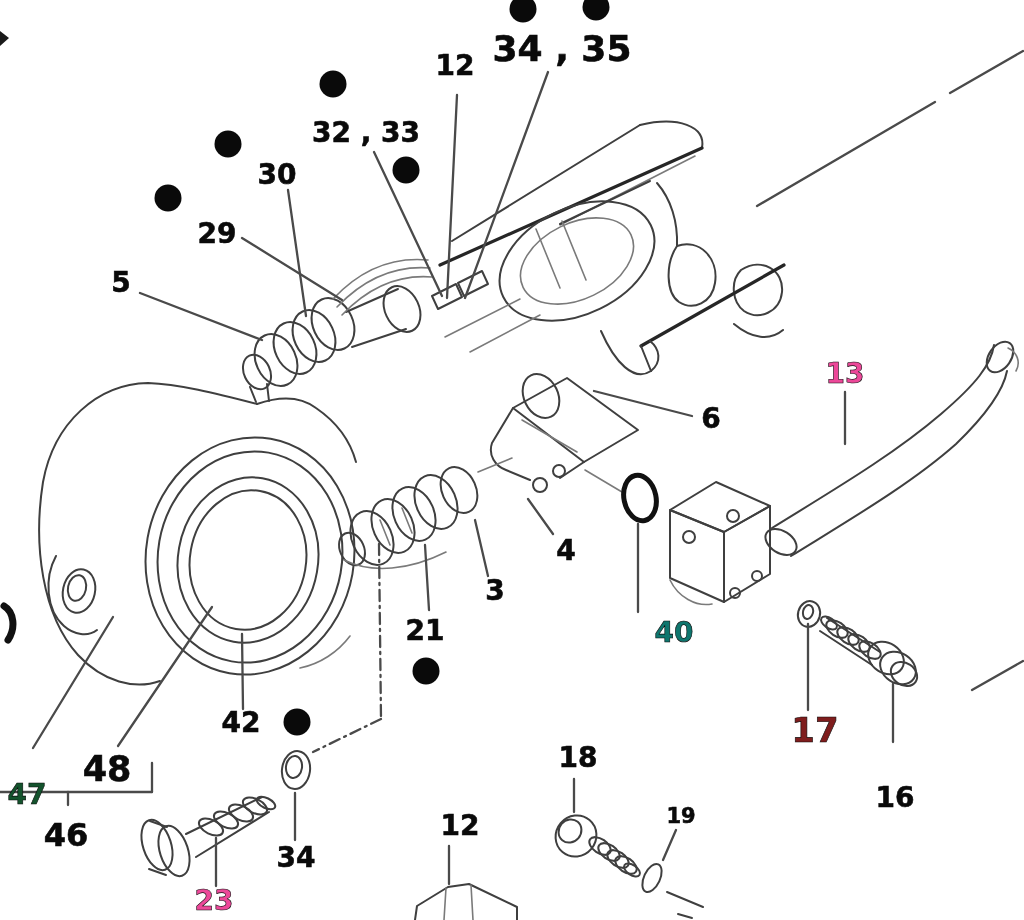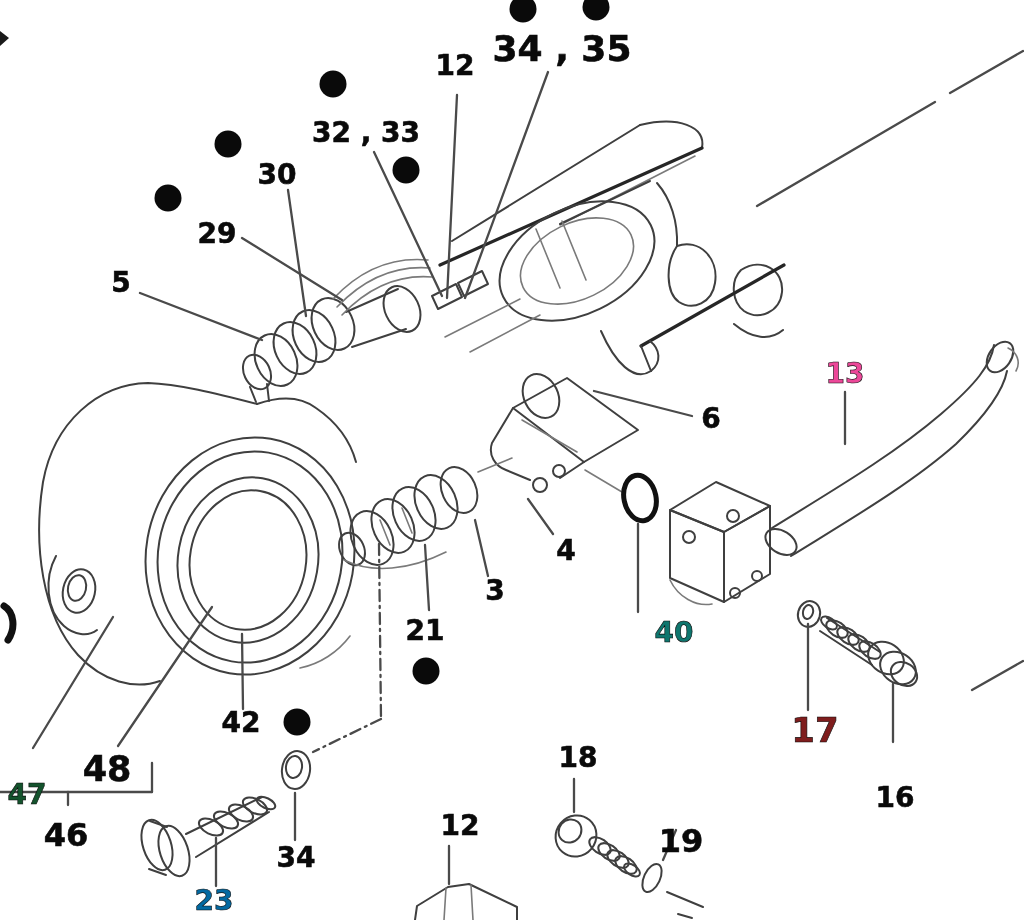--- a/index.html
+++ b/index.html
@@ -248,22 +248,22 @@
       <div class="callout" style="left: 845px; top: 374px; font-size: 28px; color: #ec4899;">13</div>
       <div class="callout" style="left: 711px; top: 419px; font-size: 28px; color: rgb(10, 10, 10);">6</div>
       <div class="callout" style="left: 566px; top: 551px; font-size: 28px; color: rgb(10, 10, 10);">4</div>
       <div class="callout" style="left: 495px; top: 591px; font-size: 28px; color: rgb(10, 10, 10);">3</div>
       <div class="callout" style="left: 425px; top: 631px; font-size: 28px; color: rgb(10, 10, 10);">21</div>
       <div class="callout" style="left: 674px; top: 633px; font-size: 28px; color: #0f766e;">40</div>
       <div class="callout" style="left: 241px; top: 723px; font-size: 28px; color: rgb(10, 10, 10);">42</div>
       <div class="callout" style="left: 27px; top: 795px; font-size: 28px; color: #14532d;">47</div>
       <div class="callout" style="left: 107px; top: 769px; font-size: 35px; color: rgb(10, 10, 10);">48</div>
       <div class="callout" style="left: 66px; top: 835px; font-size: 32px; color: rgb(10, 10, 10);">46</div>
-      <div class="callout" style="left: 214px; top: 901px; font-size: 28px; color: #0369a1;">23</div>
+      <div class="callout" style="left: 214px; top: 901px; font-size: 28px; color: #ec4899;">23</div>
       <div class="callout" style="left: 296px; top: 858px; font-size: 28px; color: rgb(10, 10, 10);">34</div>
       <div class="callout" style="left: 448px; top: 826px; font-size: 28px; color: rgb(10, 10, 10); margin-left: 12px;">12</div>
       <div class="callout" style="left: 578px; top: 758px; font-size: 28px; color: rgb(10, 10, 10);">18</div>
-      <div class="callout" style="left: 681px; top: 816px; font-size: 32px; color: rgb(10, 10, 10); margin-top: 25px;">19</div>
+      <div class="callout" style="left: 681px; top: 816px; font-size: 21px; color: rgb(10, 10, 10);">19</div>
       <div class="callout" style="left: 815px; top: 730px; font-size: 34px; color: #7f1d1d;">17</div>
       <div class="callout" style="left: 895px; top: 798px; font-size: 28px; color: rgb(10, 10, 10);">16</div>
     </div>
 
 </div>
 
 </body></html>

